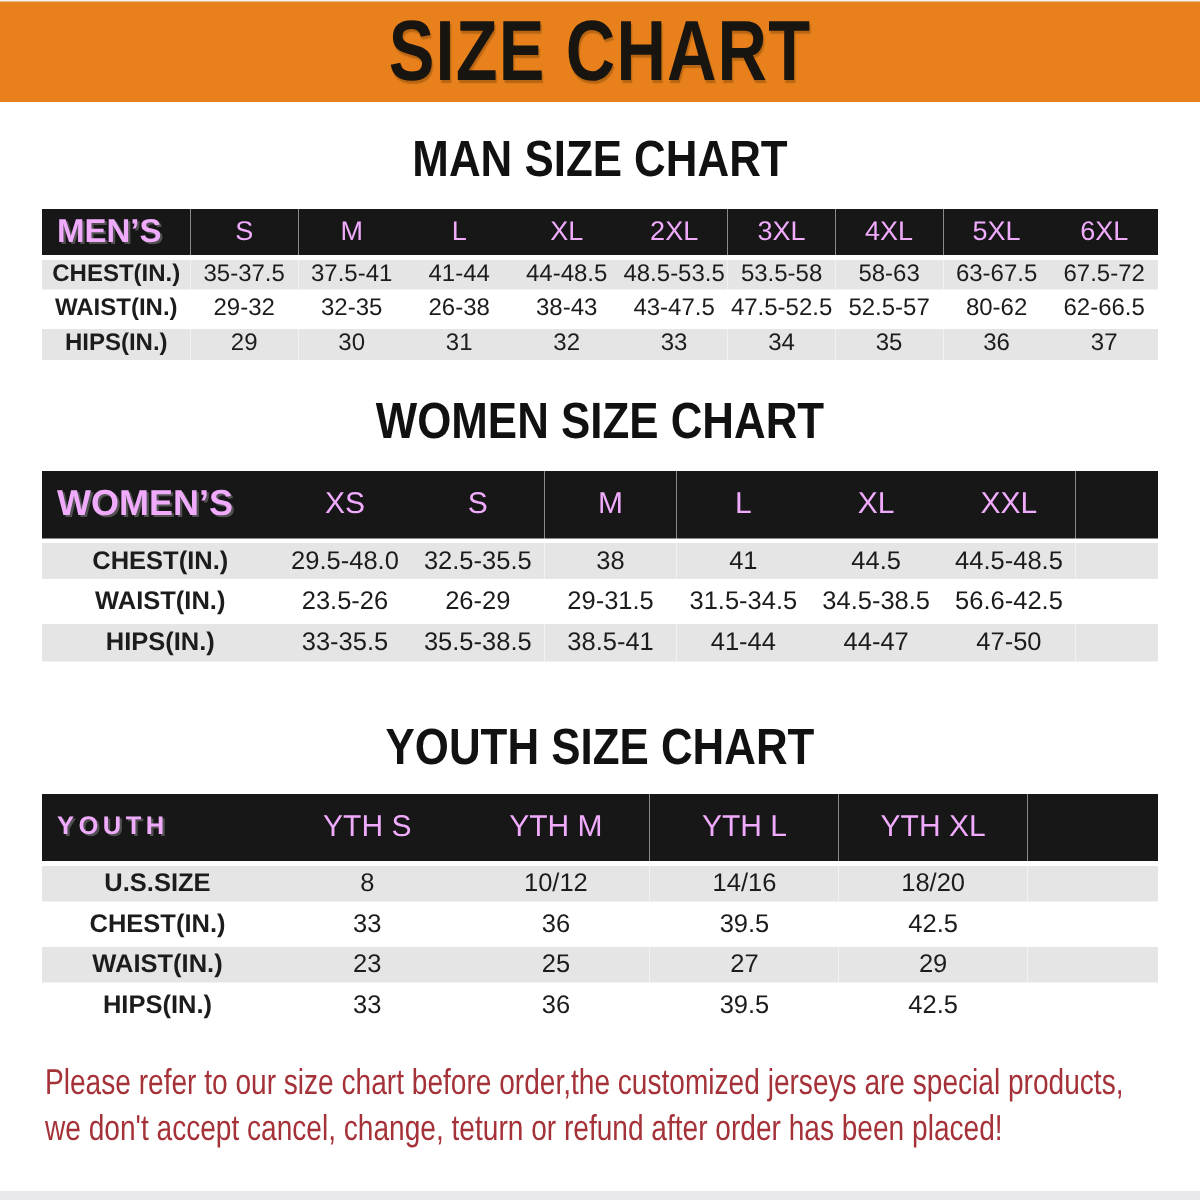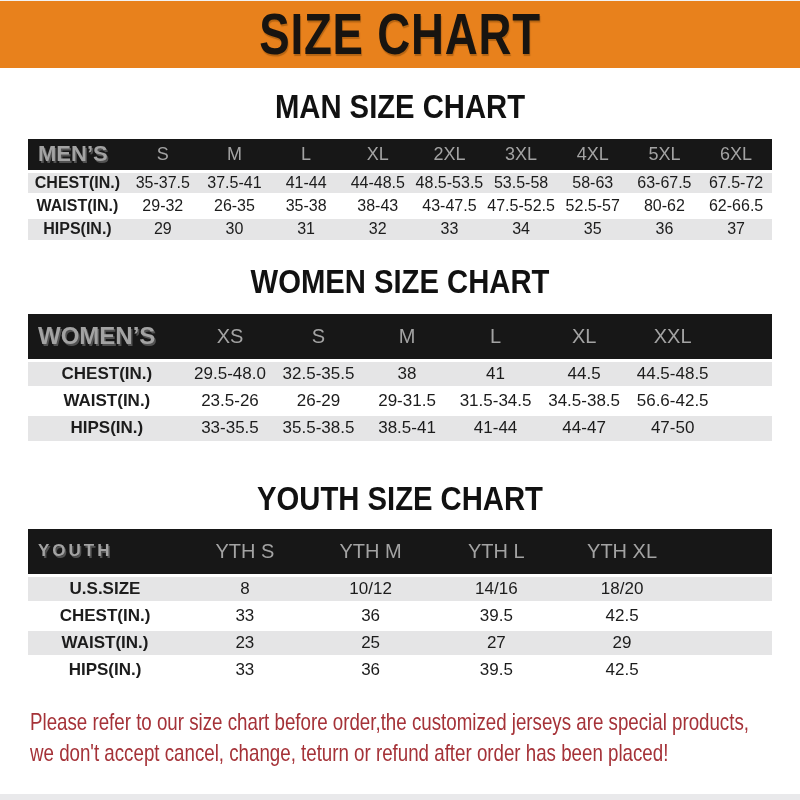--- a/index.html
+++ b/index.html
@@ -42,21 +42,21 @@
   }
   .h-man{margin-top:19px;margin-bottom:14px;}
   .h-women{margin-top:22px;margin-bottom:14px;}
   .h-youth{margin-top:38px;margin-bottom:12px;}
   
   table{
     border-collapse:collapse;table-layout:fixed;
     width:744px;margin-left:28px;
   }
   thead th{
-    background:var(--bar);color:#a3a3a3;
+    background:var(--bar);color:#f0abfc;
     font-weight:normal;text-align:center;
     white-space:nowrap;overflow:hidden;
   }
   thead th.header-label{
     text-align:left;padding-left:10px;font-weight:bold;
     text-shadow:1.5px 1.5px 0 rgba(130,130,130,0.55);
   }
   tbody tr{border-top:3px solid #ffffff;}
   tbody tr:nth-child(odd){background:var(--row-alt);}
   tbody tr:nth-child(even){background:#ffffff;}
@@ -139,22 +139,22 @@
         <td>44-48.5</td>
         <td>48.5-53.5</td>
         <td>53.5-58</td>
         <td>58-63</td>
         <td>63-67.5</td>
         <td>67.5-72</td>
       </tr>
       <tr>
         <td class="label-cell">WAIST(IN.)</td>
         <td>29-32</td>
-        <td>26-35</td>
-        <td>35-38</td>
+        <td>32-35</td>
+        <td>26-38</td>
         <td>38-43</td>
         <td>43-47.5</td>
         <td>47.5-52.5</td>
         <td>52.5-57</td>
         <td>80-62</td>
         <td>62-66.5</td>
       </tr>
       <tr>
         <td class="label-cell">HIPS(IN.)</td>
         <td>29</td>

